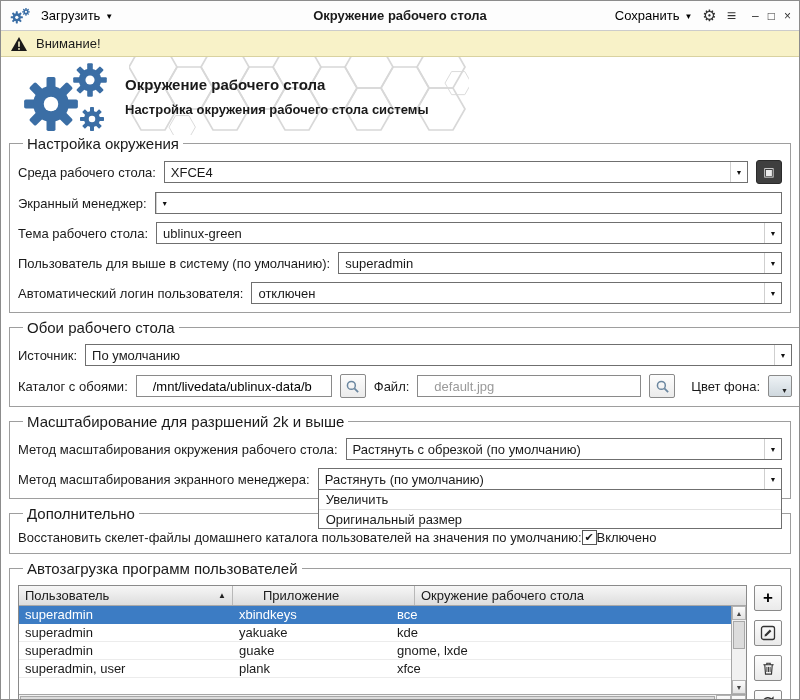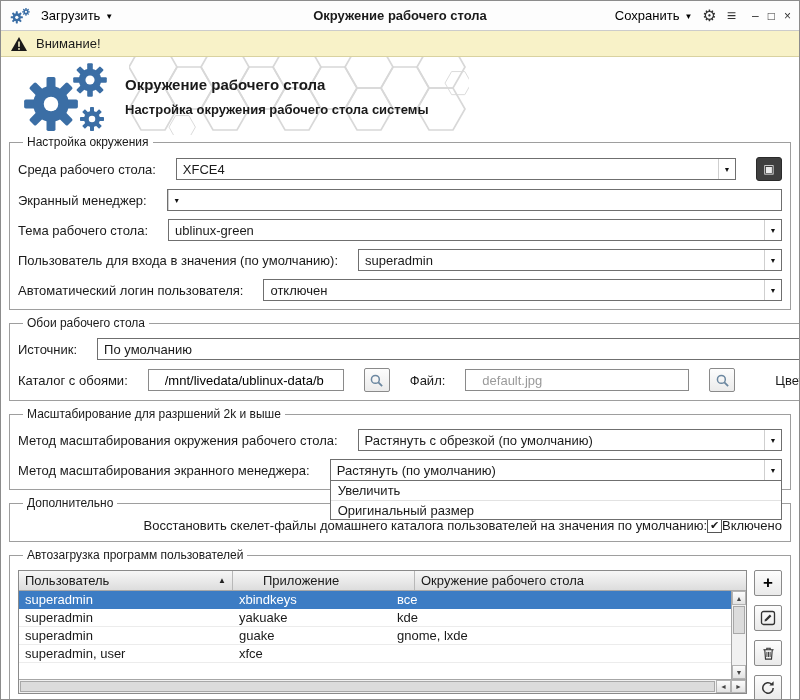--- a/index.html
+++ b/index.html
@@ -32,23 +32,23 @@
   .pageheader { height:78px; flex:0 0 78px; position:relative; display:flex;
                 align-items:center; padding:0 14px; overflow:hidden; background:#fff; }
   .hexes { position:absolute; left:128px; top:0; z-index:0; }
   .logo-big { flex:0 0 auto; z-index:1; }
   .header-text { margin-left:14px; z-index:1; }
   .h-title { font-size:15px; font-weight:bold; margin-bottom:9px; }
   .h-sub { font-size:13px; font-weight:bold; }
 
   
   fieldset { margin:0 8px 6px; border:1px solid #9e9e9e; padding:8px 8px 2px; background:#fff; }
-  legend { font-size:12px; padding:0 4px; margin-left:5px; }
-  .row { display:flex; align-items:center; gap:20px; margin-bottom:8px; }
-  .row:last-child { margin-bottom:6px;justify-content:flex-end; }
+  legend { font-size:15px; padding:0 4px; margin-left:5px; }
+  .row { display:flex; align-items:center; gap:8px; margin-bottom:8px; }
+  .row:last-child { margin-bottom:6px; }
   .lbl { white-space:nowrap; }
 
   .combo { flex:1; height:22px; border:1px solid #6f6f6f; background:#fff; display:flex;
            align-items:stretch; cursor:pointer; min-width:60px; }
   .combo .val { flex:1; display:flex; align-items:center; padding:0 6px; white-space:nowrap;
                 overflow:hidden; }
   .combo .arrow { width:17px; display:flex; align-items:center; justify-content:center;
                   font-size:7px; color:#111; border-left:1px solid #cfcfcf; }
   .combo-wrap { flex:1; display:flex; position:relative; }
   .popup { position:absolute; top:100%; left:0; right:0; margin-top:-1px; background:#fff;
@@ -232,21 +232,21 @@
 
     <div class="row">
       <span class="lbl">Тема рабочего стола:</span>
       <div class="combo">
         <span class="val">ublinux-green</span>
         <span class="arrow">▼</span>
       </div>
     </div>
 
     <div class="row">
-      <span class="lbl">Пользователь для входа в значения (по умолчанию):</span>
+      <span class="lbl">Пользователь для выше в систему (по умолчанию):</span>
       <div class="combo">
         <span class="val">superadmin</span>
         <span class="arrow">▼</span>
       </div>
     </div>
 
     <div class="row">
       <span class="lbl">Автоматический логин пользователя:</span>
       <div class="combo">
         <span class="val">отключен</span>
@@ -356,20 +356,21 @@
                 <div class="td td2">yakuake</div>
                 <div class="td td3">kde</div>
               </div>
               <div class="tr">
                 <div class="td td1">superadmin</div>
                 <div class="td td2">guake</div>
                 <div class="td td3">gnome, lxde</div>
               </div>
               <div class="tr">
                 <div class="td td1">superadmin, user</div>
+                <div class="td td2">plank</div>
                 <div class="td td3">xfce</div>
               </div>
             <div class="filler"></div>
           </div>
           <div class="vscroll">
             <div class="vs-btn">▲</div>
             <div class="vs-thumb"></div>
             <div class="vs-track"></div>
             <div class="vs-btn">▼</div>
           </div>

